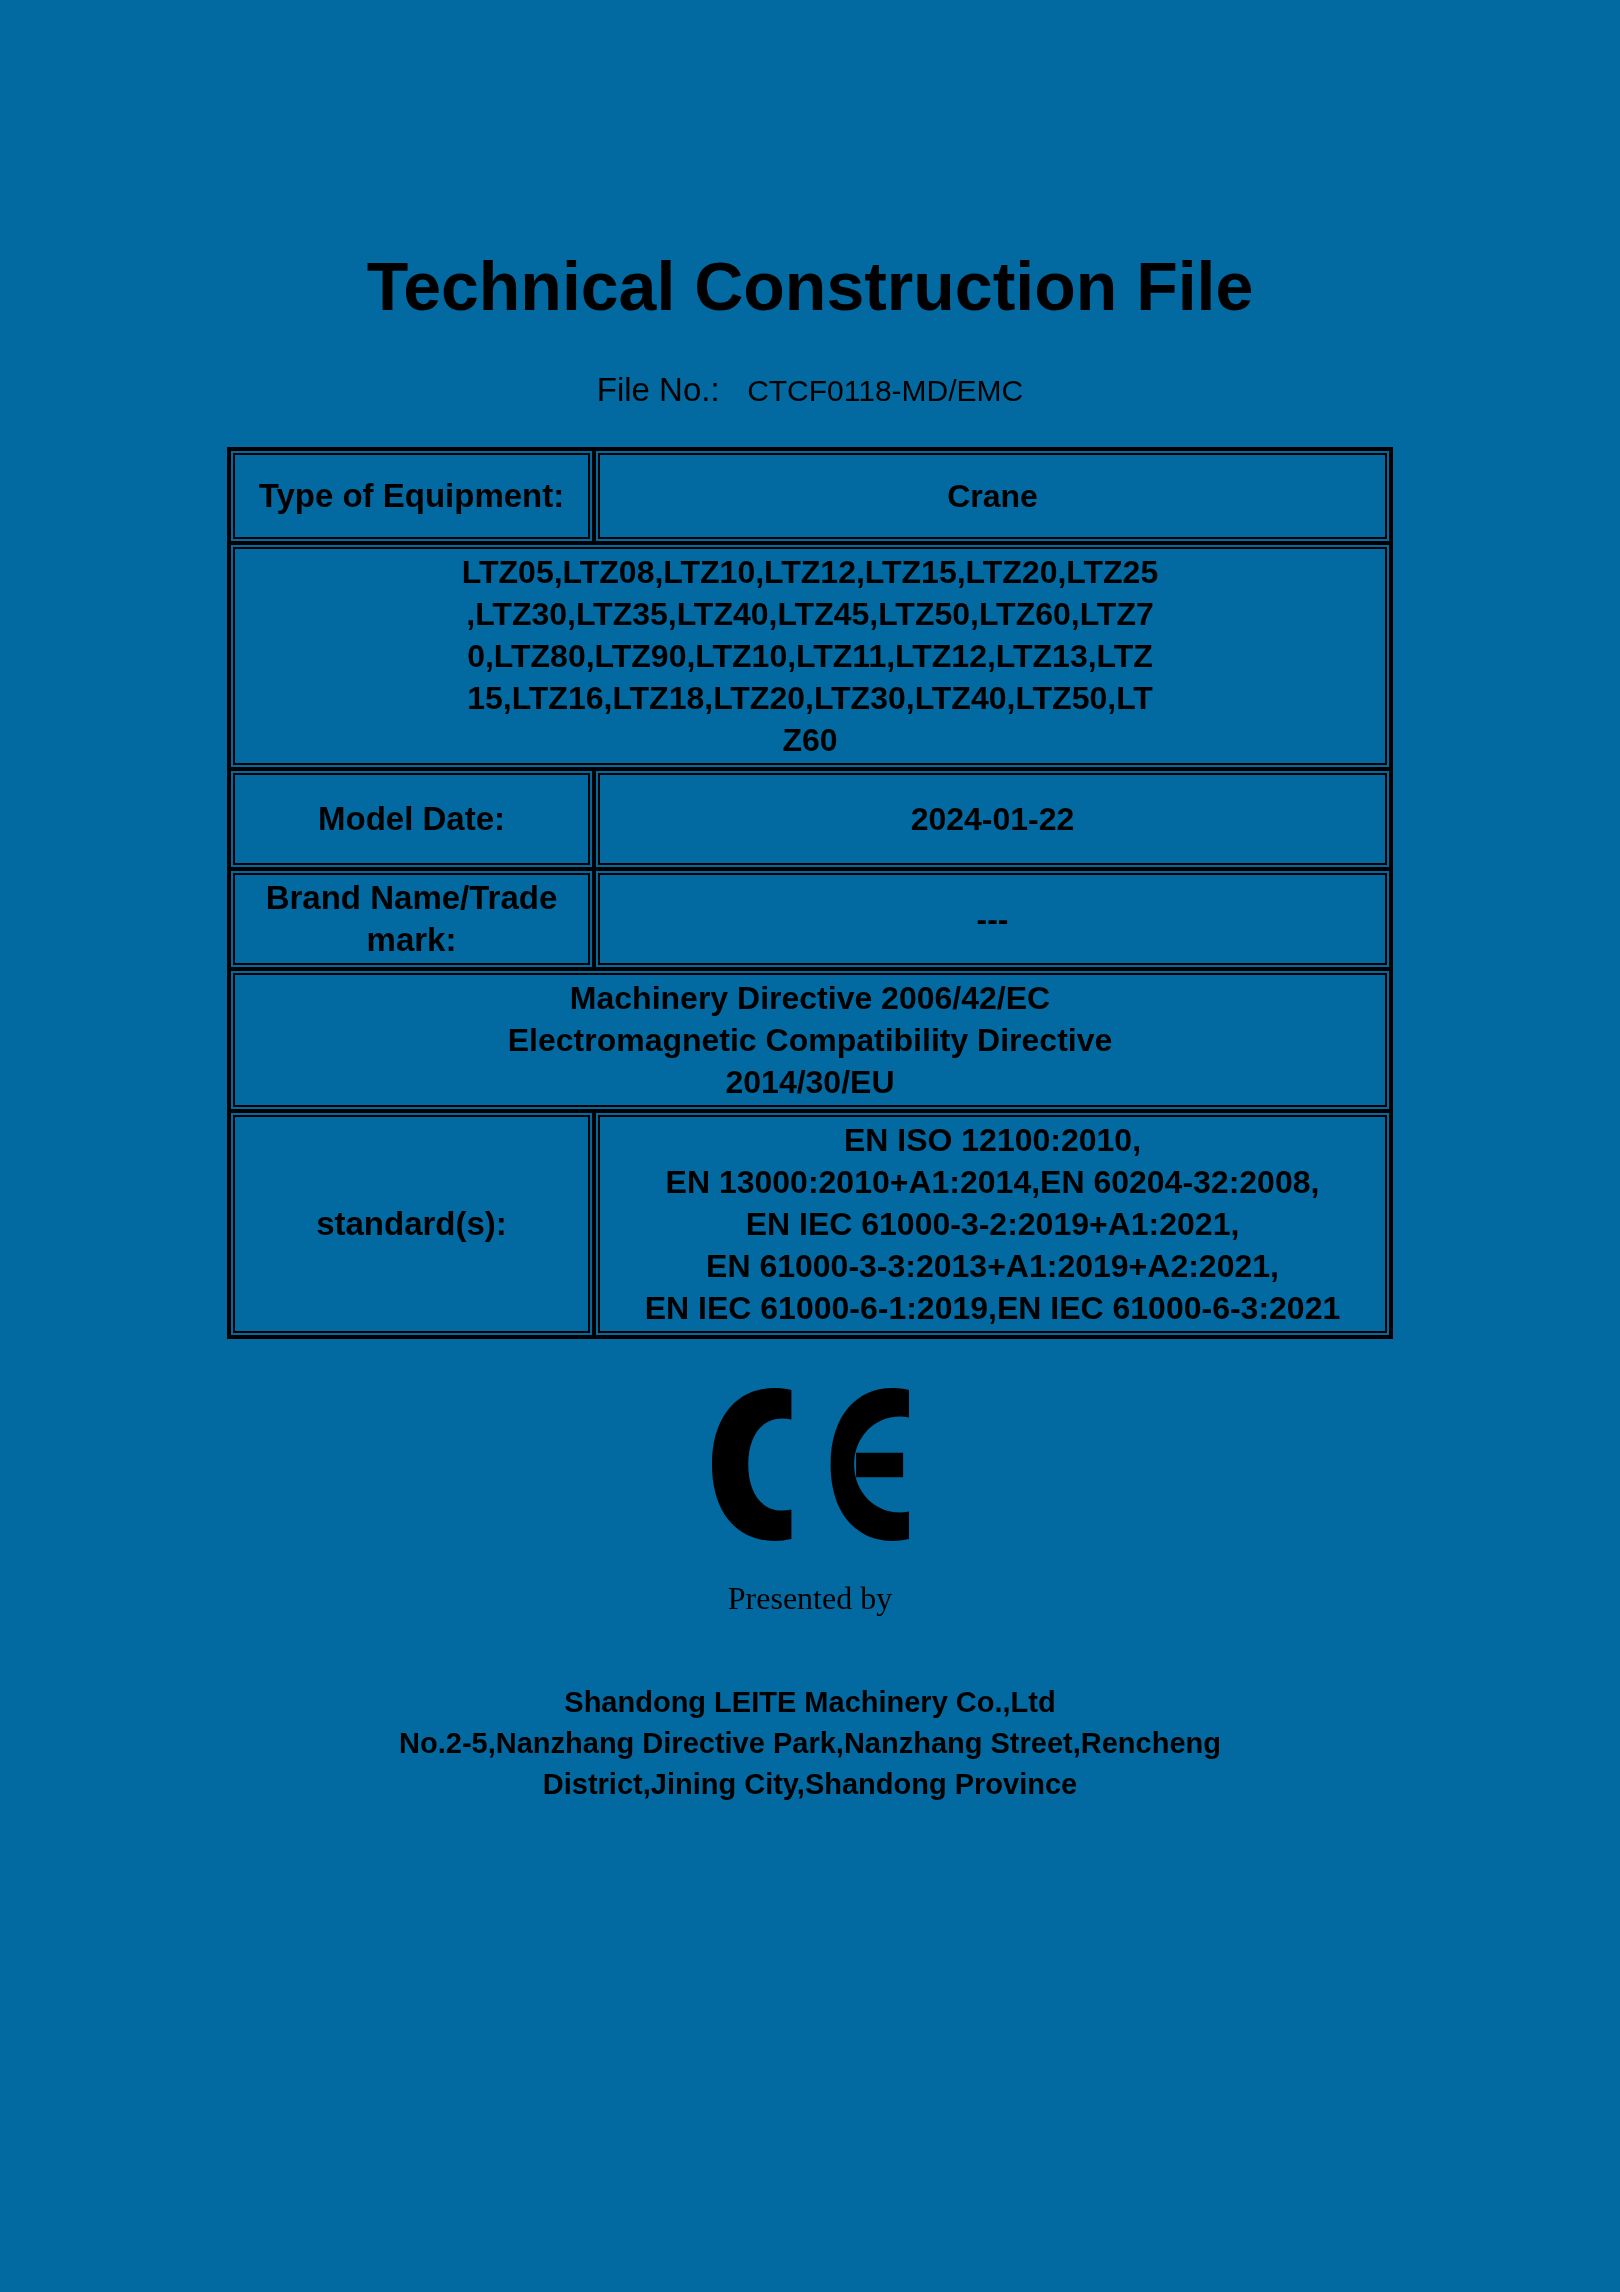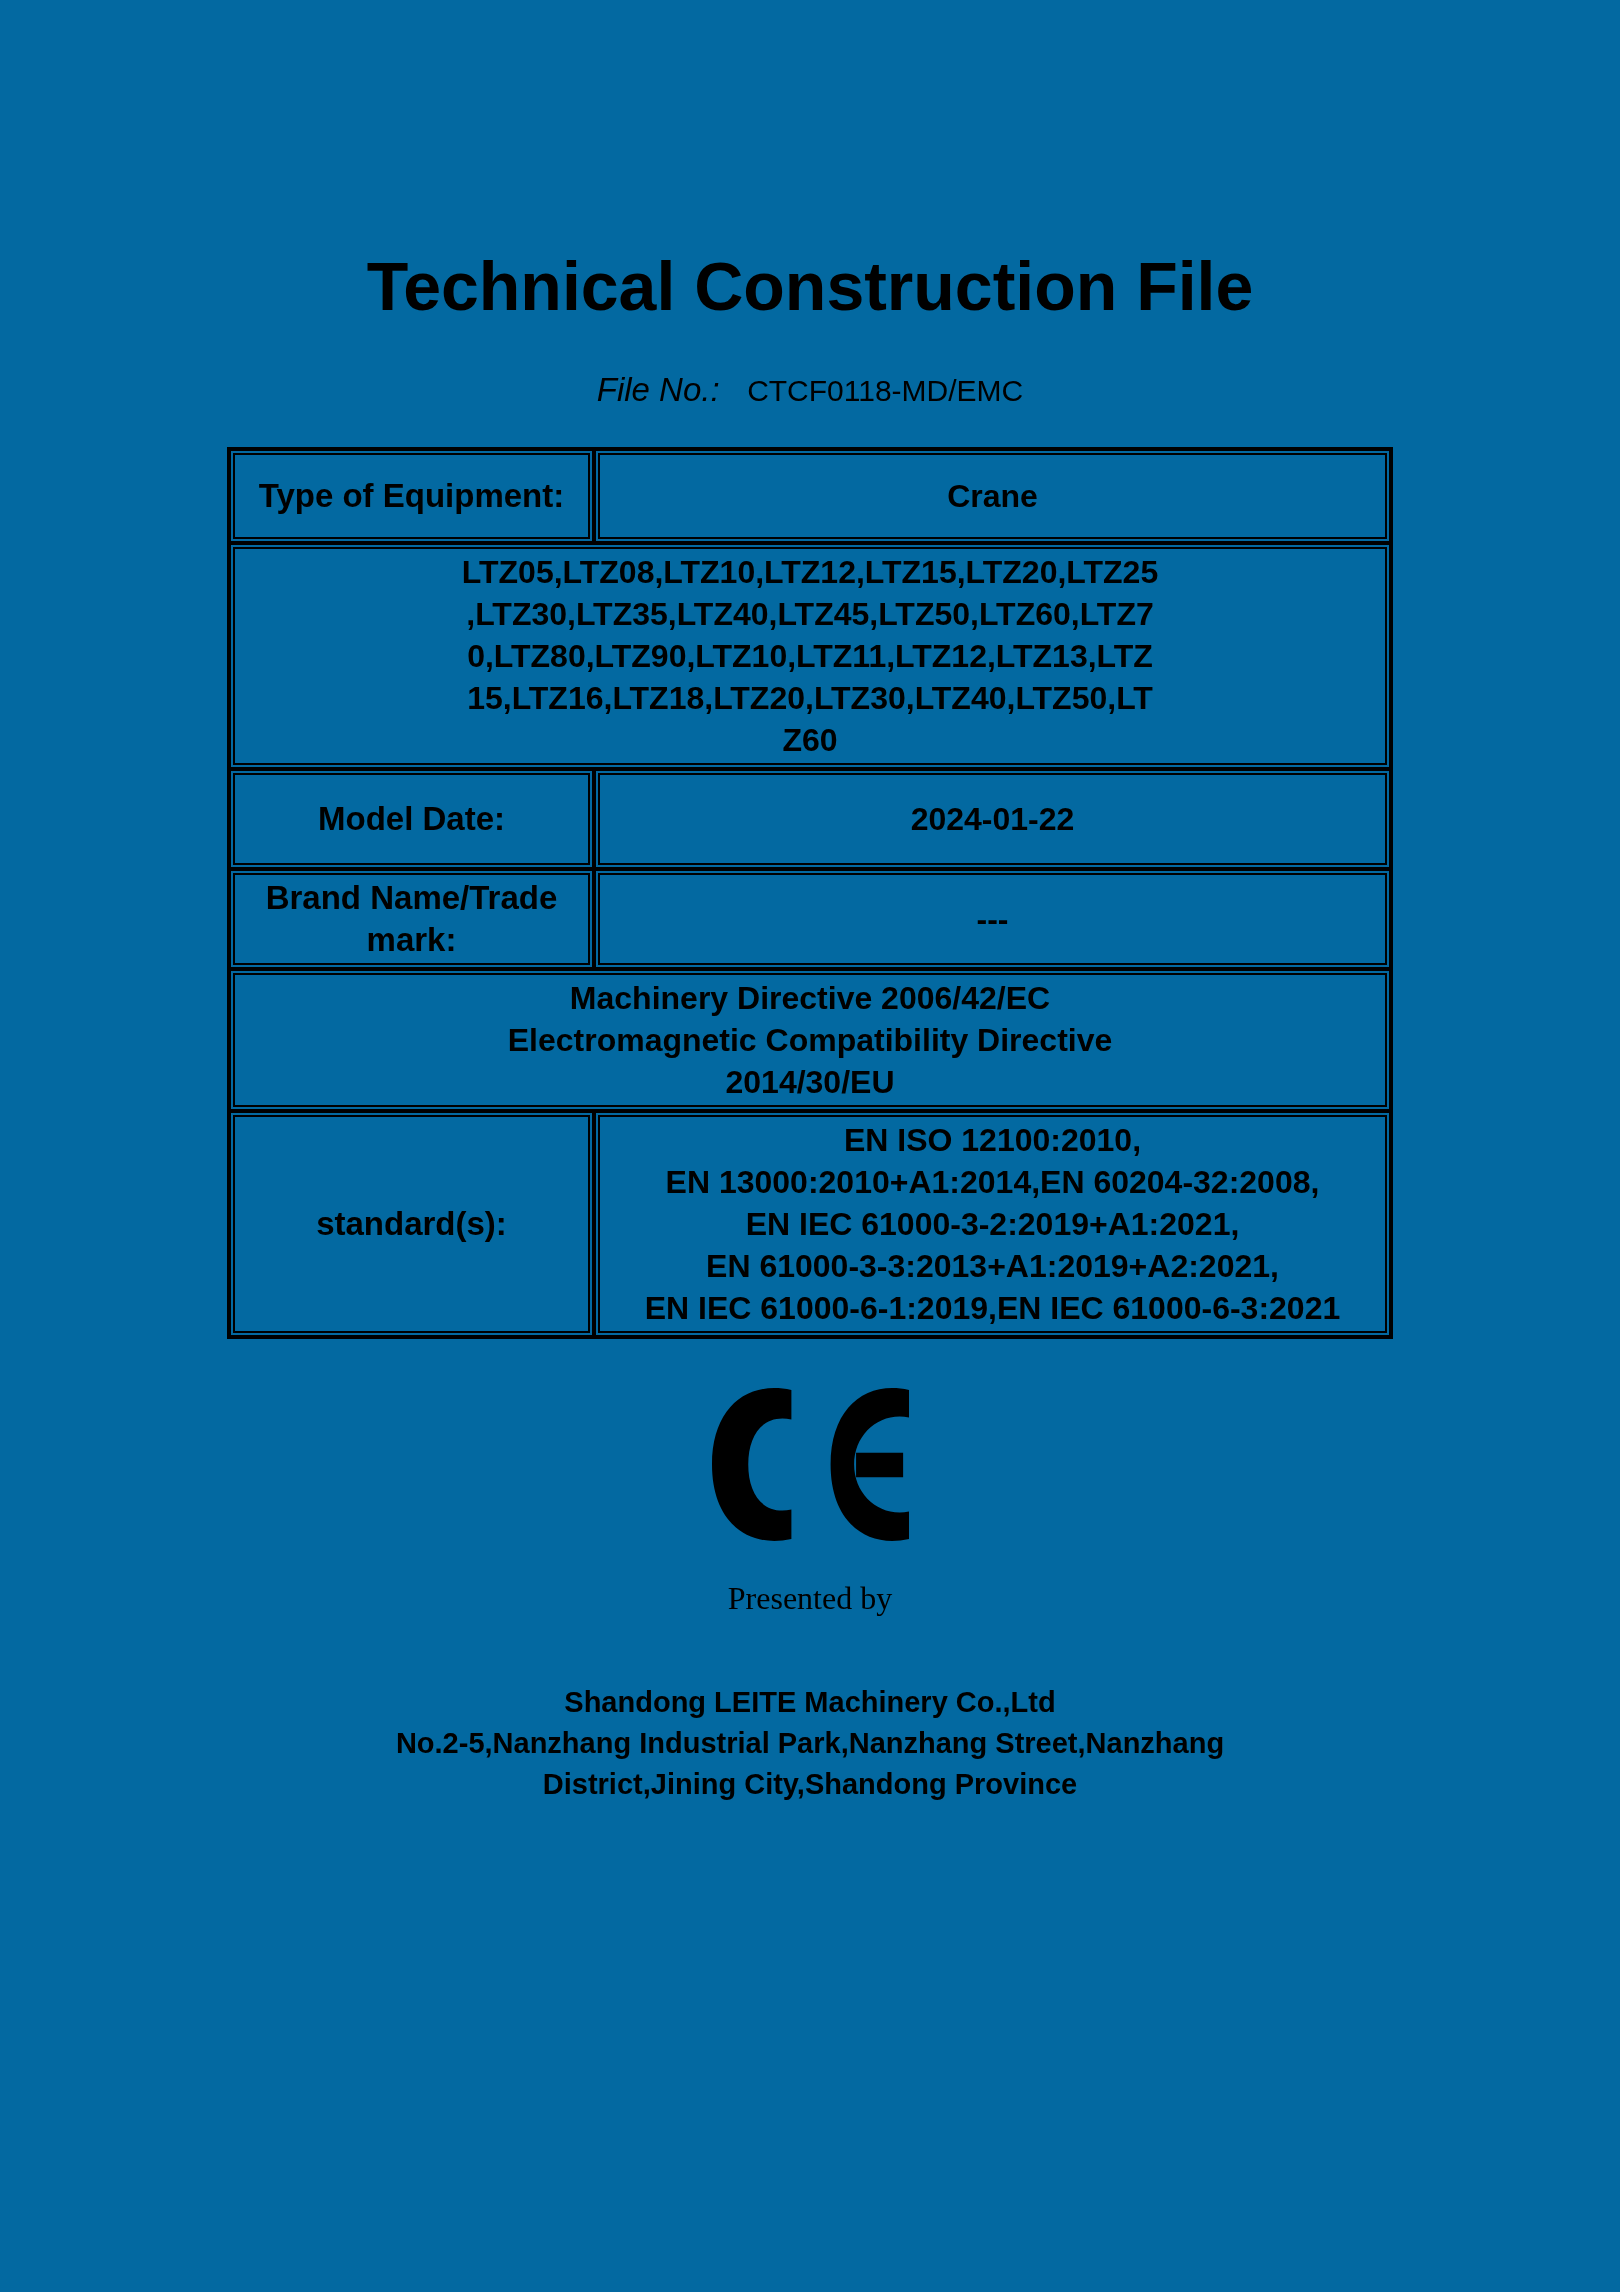--- a/index.html
+++ b/index.html
@@ -20,21 +20,21 @@
     font-weight: bold;
     line-height: 1.15;
     letter-spacing: 0px;
   }
   .file-no {
     margin-top: 45px;
     text-align: center;
     font-size: 33px;
     line-height: 1.2;
   }
-  .file-no .fn-label { font-style: italic; }
+  .file-no .fn-label { }
   .file-no .fn-value { font-size: 30px; }
 
   
   .tbl {
     width: 1166px;
     margin: 37px auto 0 auto;
     border: 4.9px solid #000;
     box-sizing: border-box;
   }
   .trow { display: flex; border-bottom: 4.9px solid #000; }
@@ -179,17 +179,17 @@
                    Z"></path>
           <rect x="26" y="68" width="48" height="25"></rect>
         </g>
       </g>
     </svg>
   </div>
 
   <div class="presented">Presented by</div>
 
   <div class="company">Shandong LEITE Machinery Co.,Ltd
-No.2-5,Nanzhang Industrial Park,Nanzhang Street,Nanzhang
+No.2-5,Nanzhang Directive Park,Nanzhang Street,Rencheng
 District,Jining City,Shandong Province</div>
 
 </div>
 
 
 </body></html>

